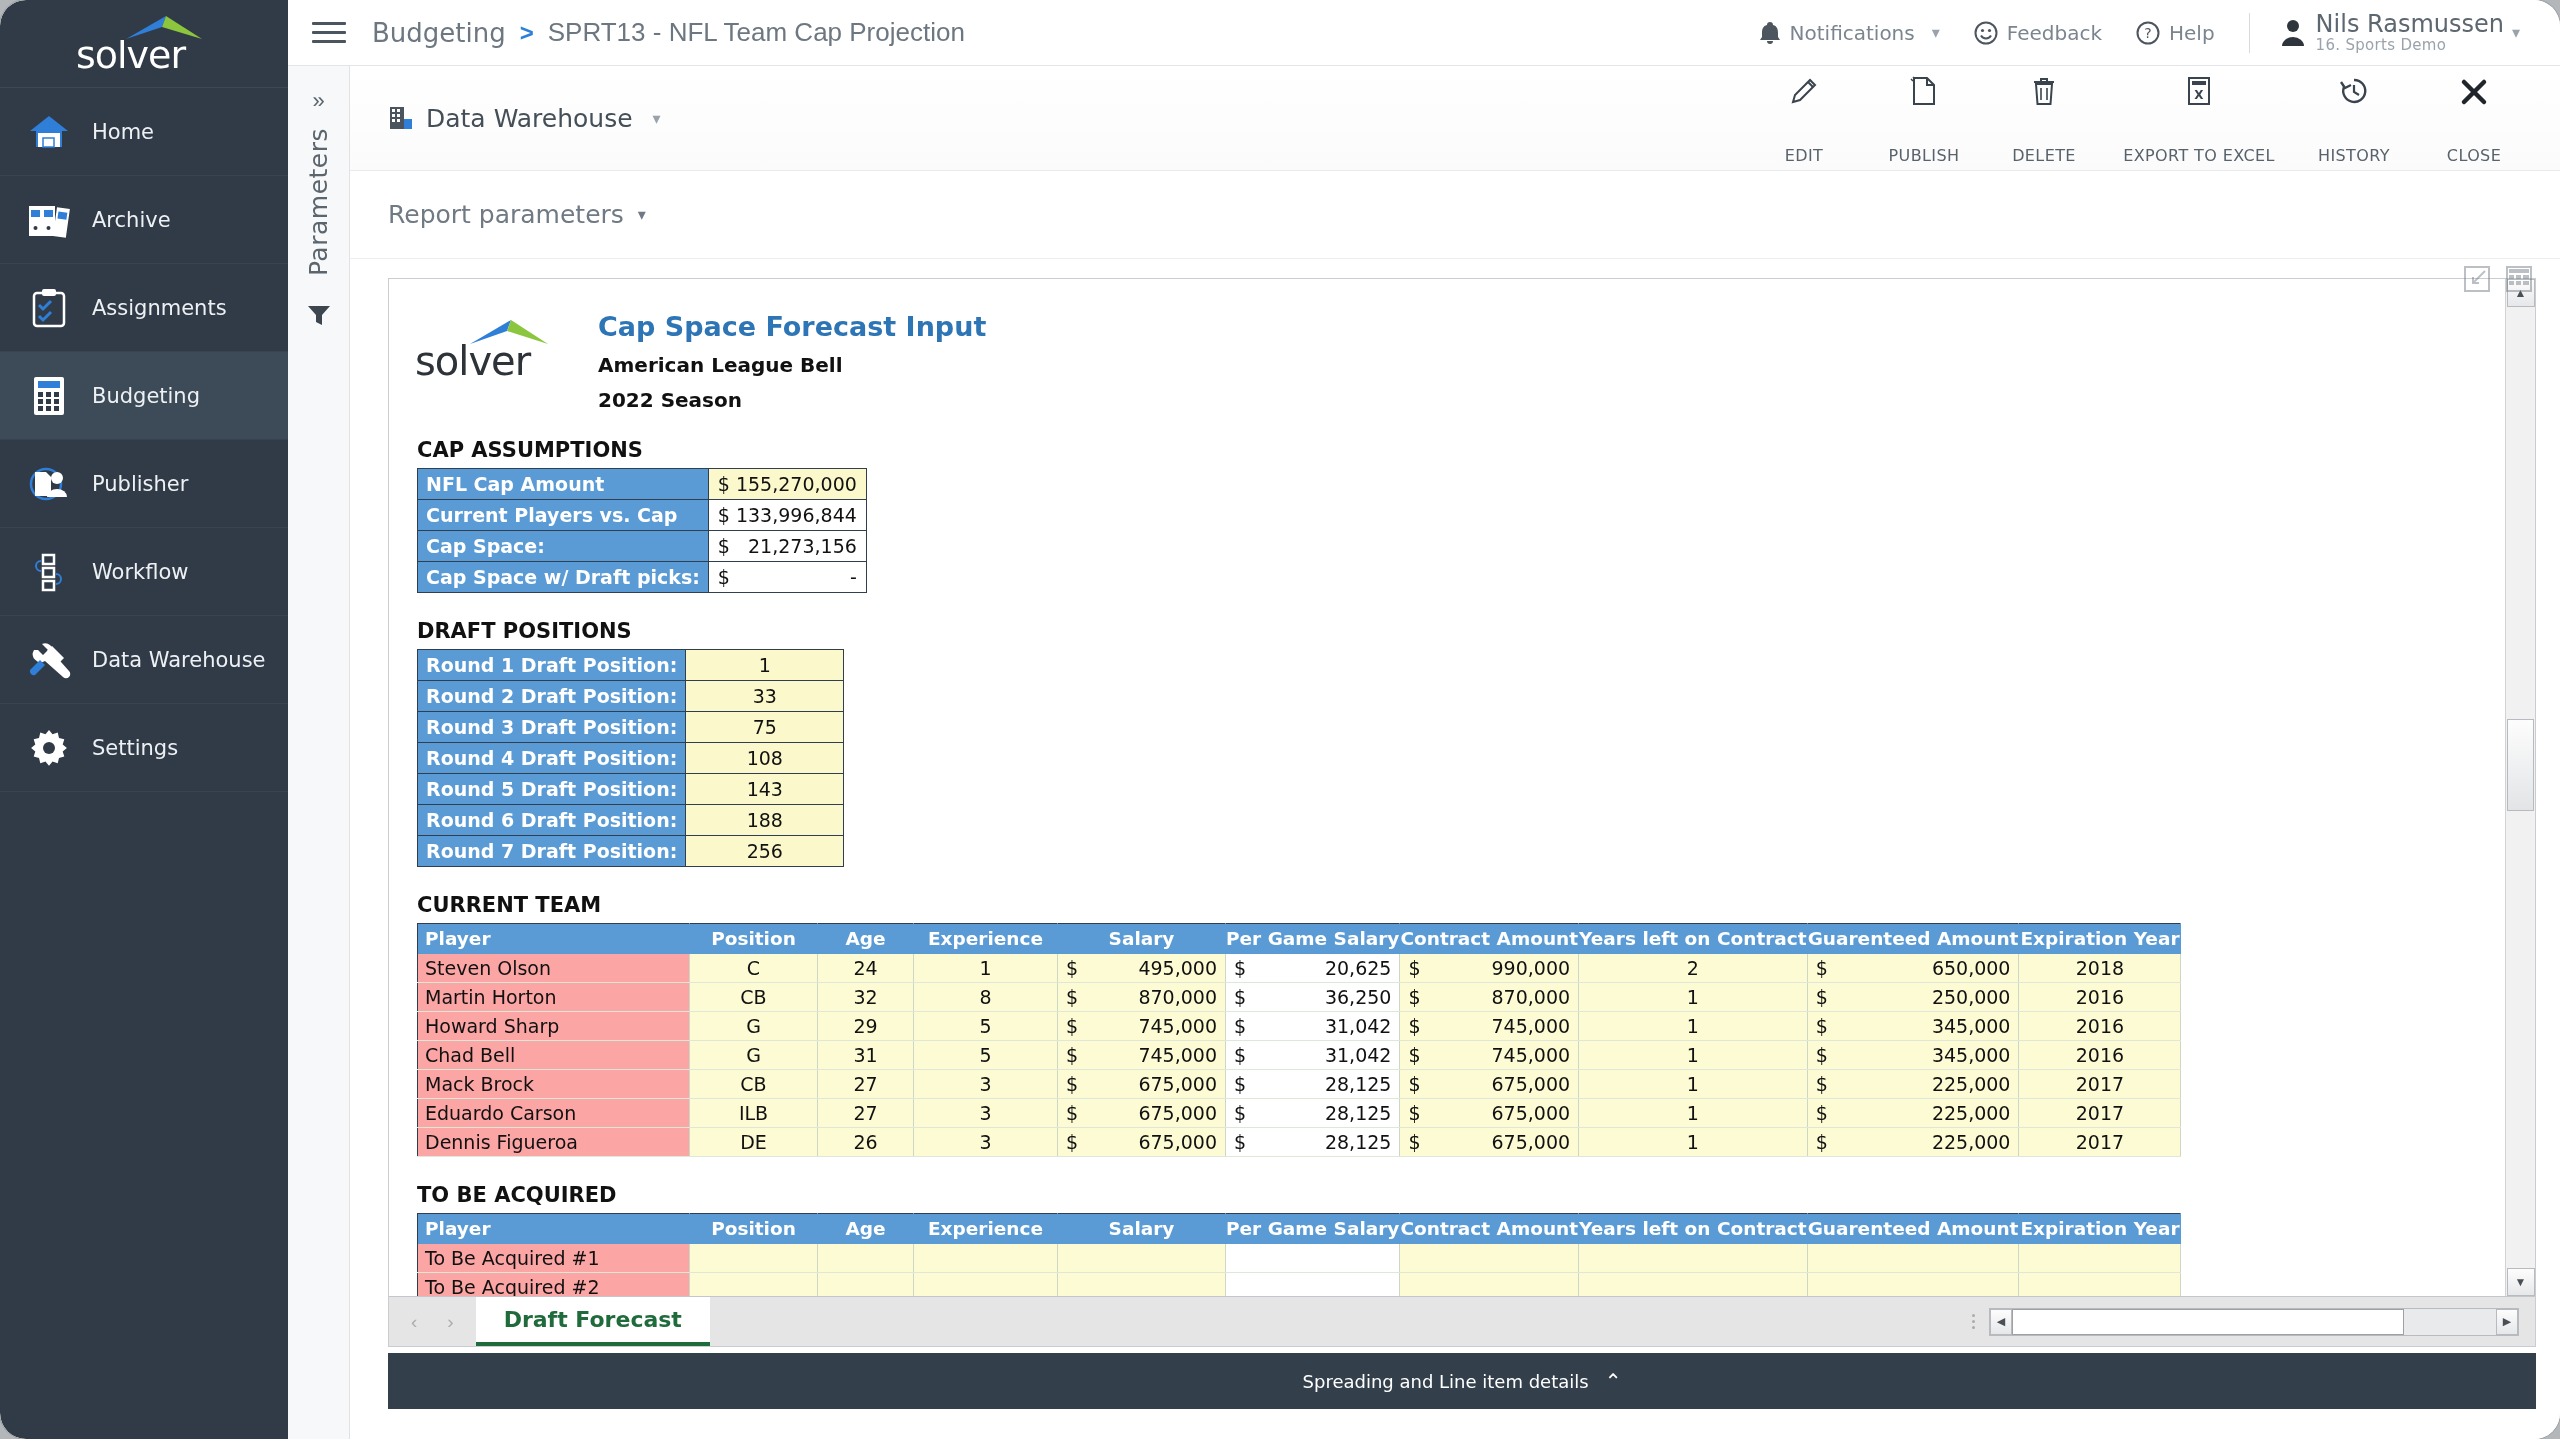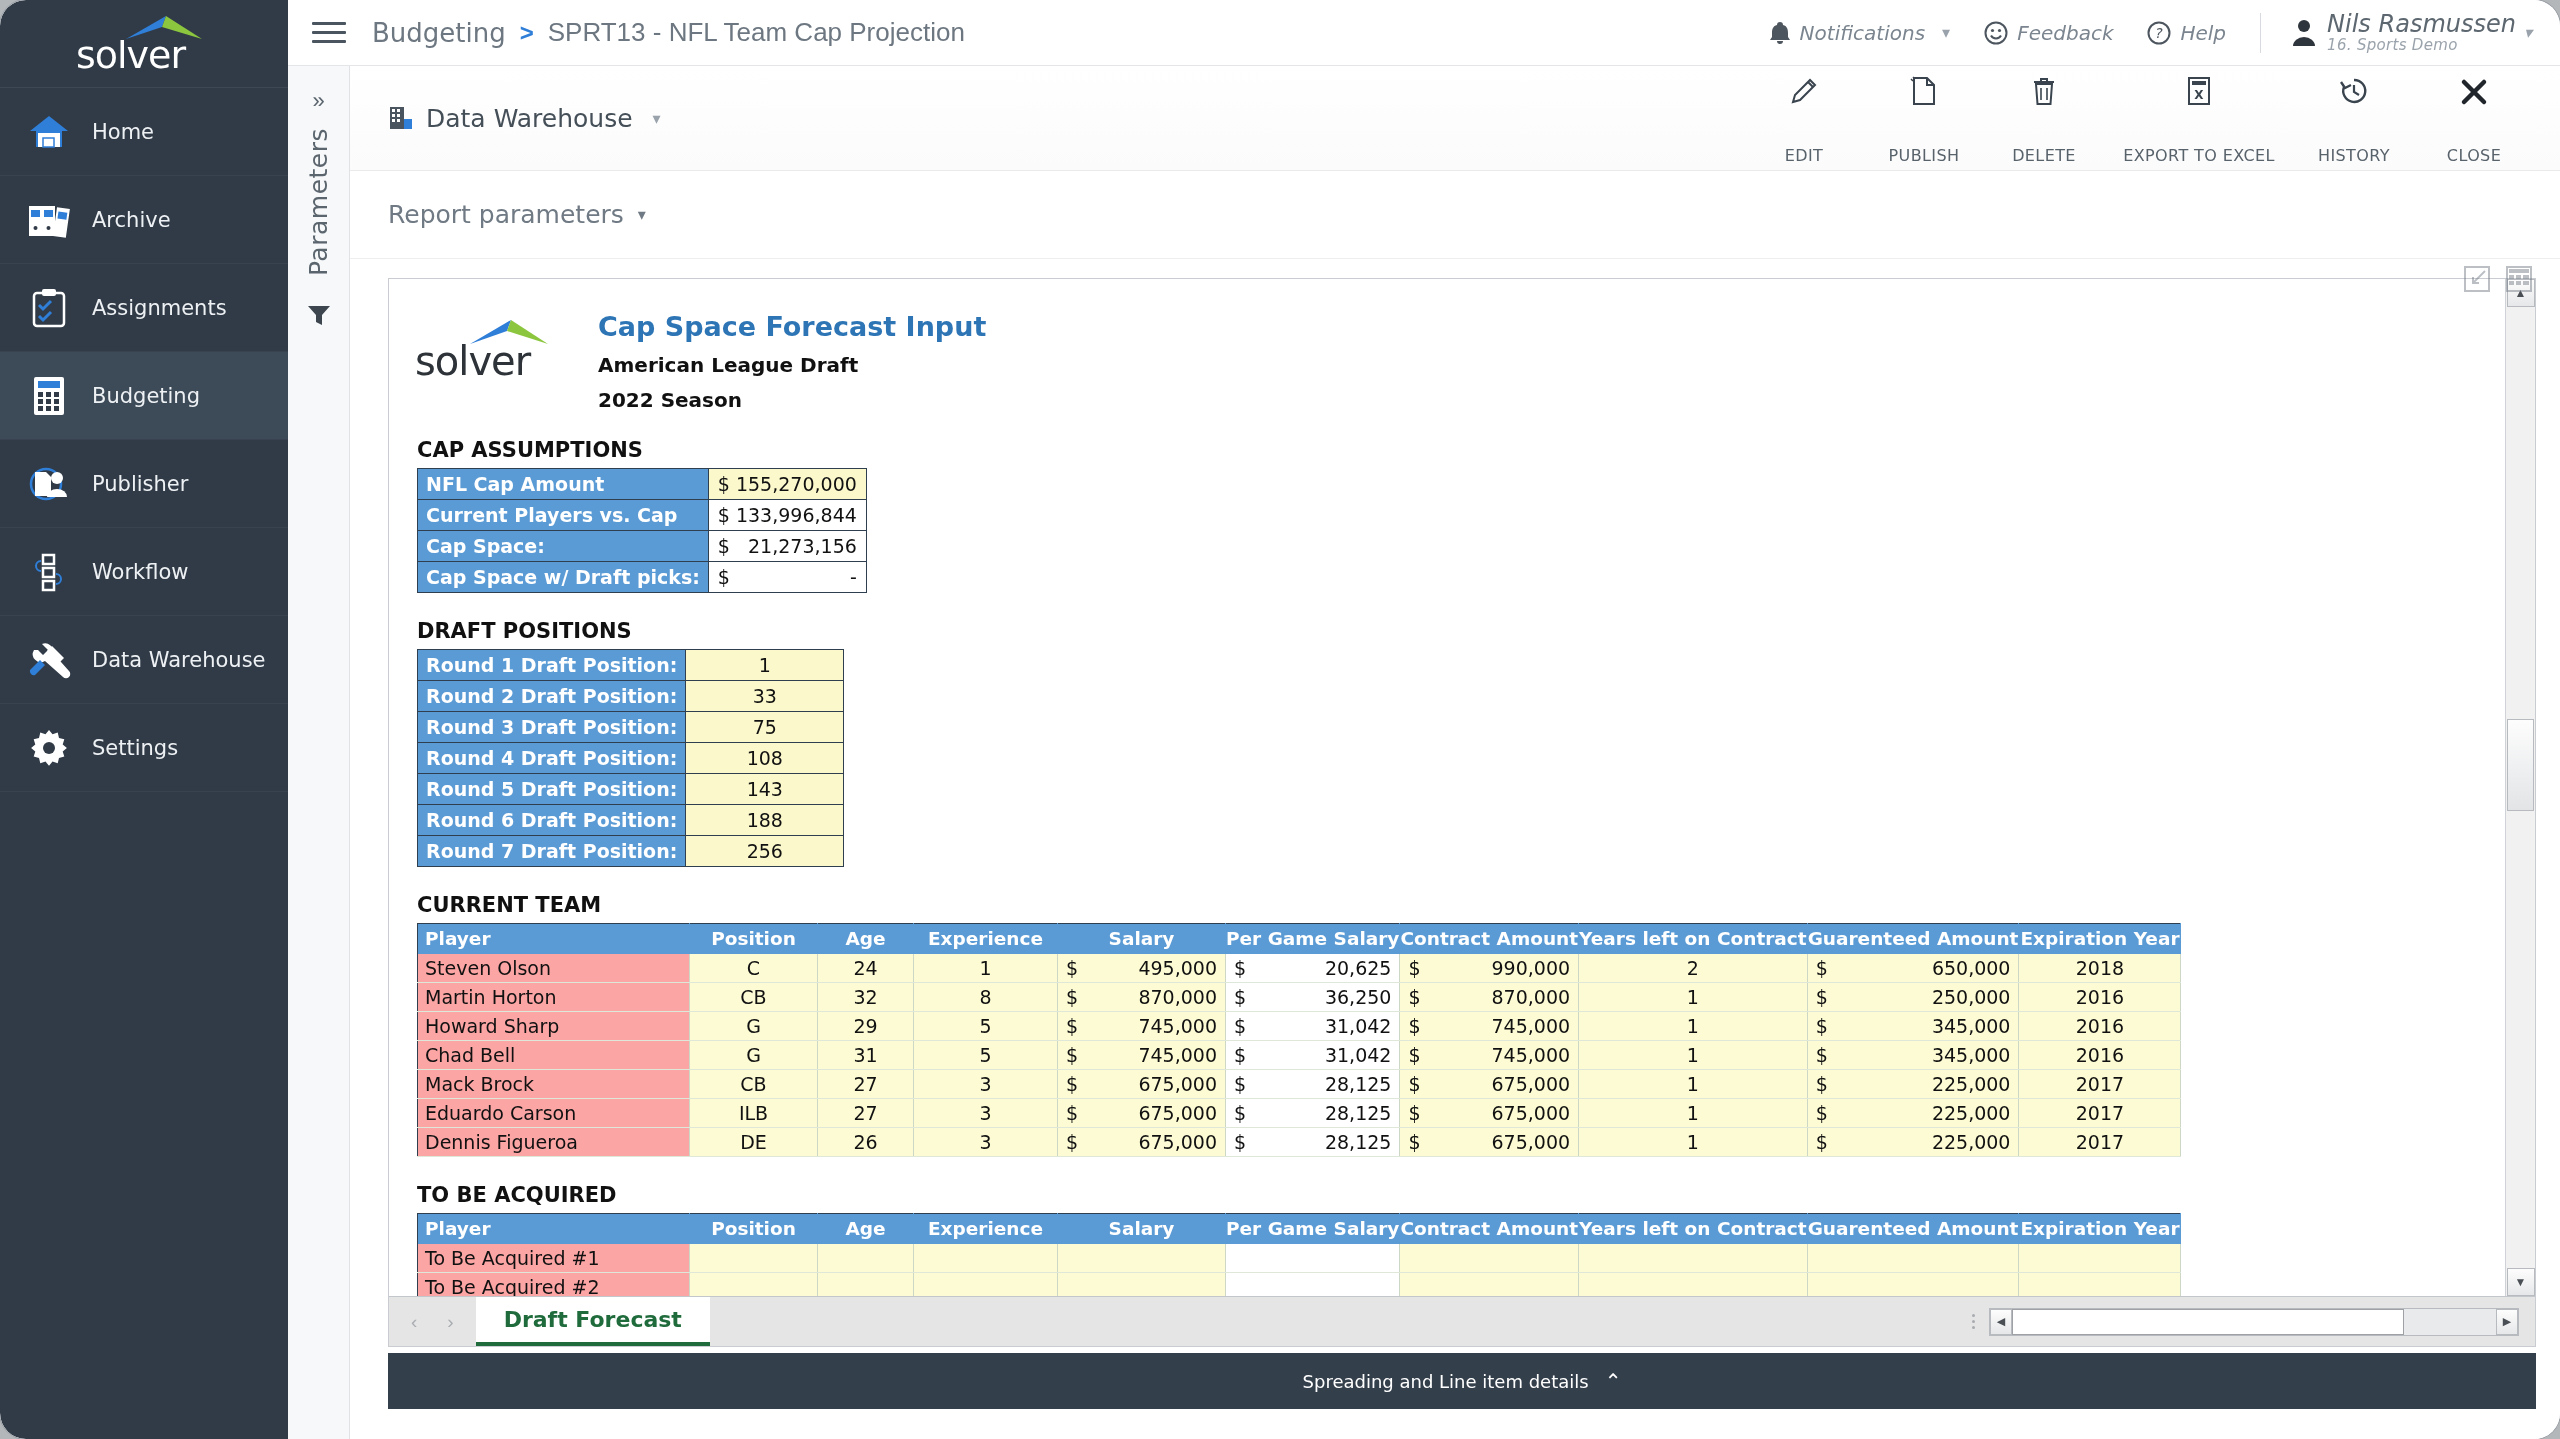--- a/index.html
+++ b/index.html
@@ -76,22 +76,21 @@
   }
   #hamburger span { display: block; height: 3px; background: #4a5560; border-radius: 1px; }
   .crumb {
     font-size: 26px; color: #6d7781; font-family: "DejaVu Sans", sans-serif;
     cursor: pointer;
   }
   .crumb-sep { font-size: 24px; color: #2f7ed8; margin: 0 14px; font-weight: bold; }
   .crumb-current { font-size: 26px; color: #6d7781; font-family: Liberation Sans, sans-serif; }
   #topbar-right {
     margin-left: auto; display: flex; align-items: center; height: 100%;
-    padding-right: 28px;
-    font-style: italic;
+    padding-right: 40px;
   }
   .top-action {
     display: flex; align-items: center; gap: 9px;
     margin-left: 34px; color: #7b858f; font-size: 20px; cursor: pointer;
     font-family: "DejaVu Sans", sans-serif;
   }
   .top-sep { width: 1px; height: 40px; background: #d7dade; margin-left: 34px; }
   #user-block {
     display: flex; align-items: center; margin-left: 30px; cursor: pointer;
   }
@@ -616,21 +615,21 @@
               <div class="rpt-logo">
                 <svg class="rpt-logo-mark" viewBox="0 0 78 27">
                   <path d="M0 25 L41 1 L37 12 Z" fill="#2f7ed8"></path>
                   <path d="M41 1 L78 25 L37 12 Z" fill="#8cc63f"></path>
                 </svg>
                 <span class="rpt-logo-word">solver</span>
               </div>
             </div>
             <div class="rpt-titles">
               <div id="rpt-title">Cap Space Forecast Input</div>
-              <div class="rpt-sub">American League Draft</div>
+              <div class="rpt-sub">American League Bell</div>
               <div class="rpt-sub">2022 Season</div>
             </div>
           </div>
 
           <div class="sec-title">CAP ASSUMPTIONS</div>
           <table class="kv">
             <tbody>
                 <tr>
               <td class="kv-label">NFL Cap Amount</td>
               <td class="kv-val yellow">

